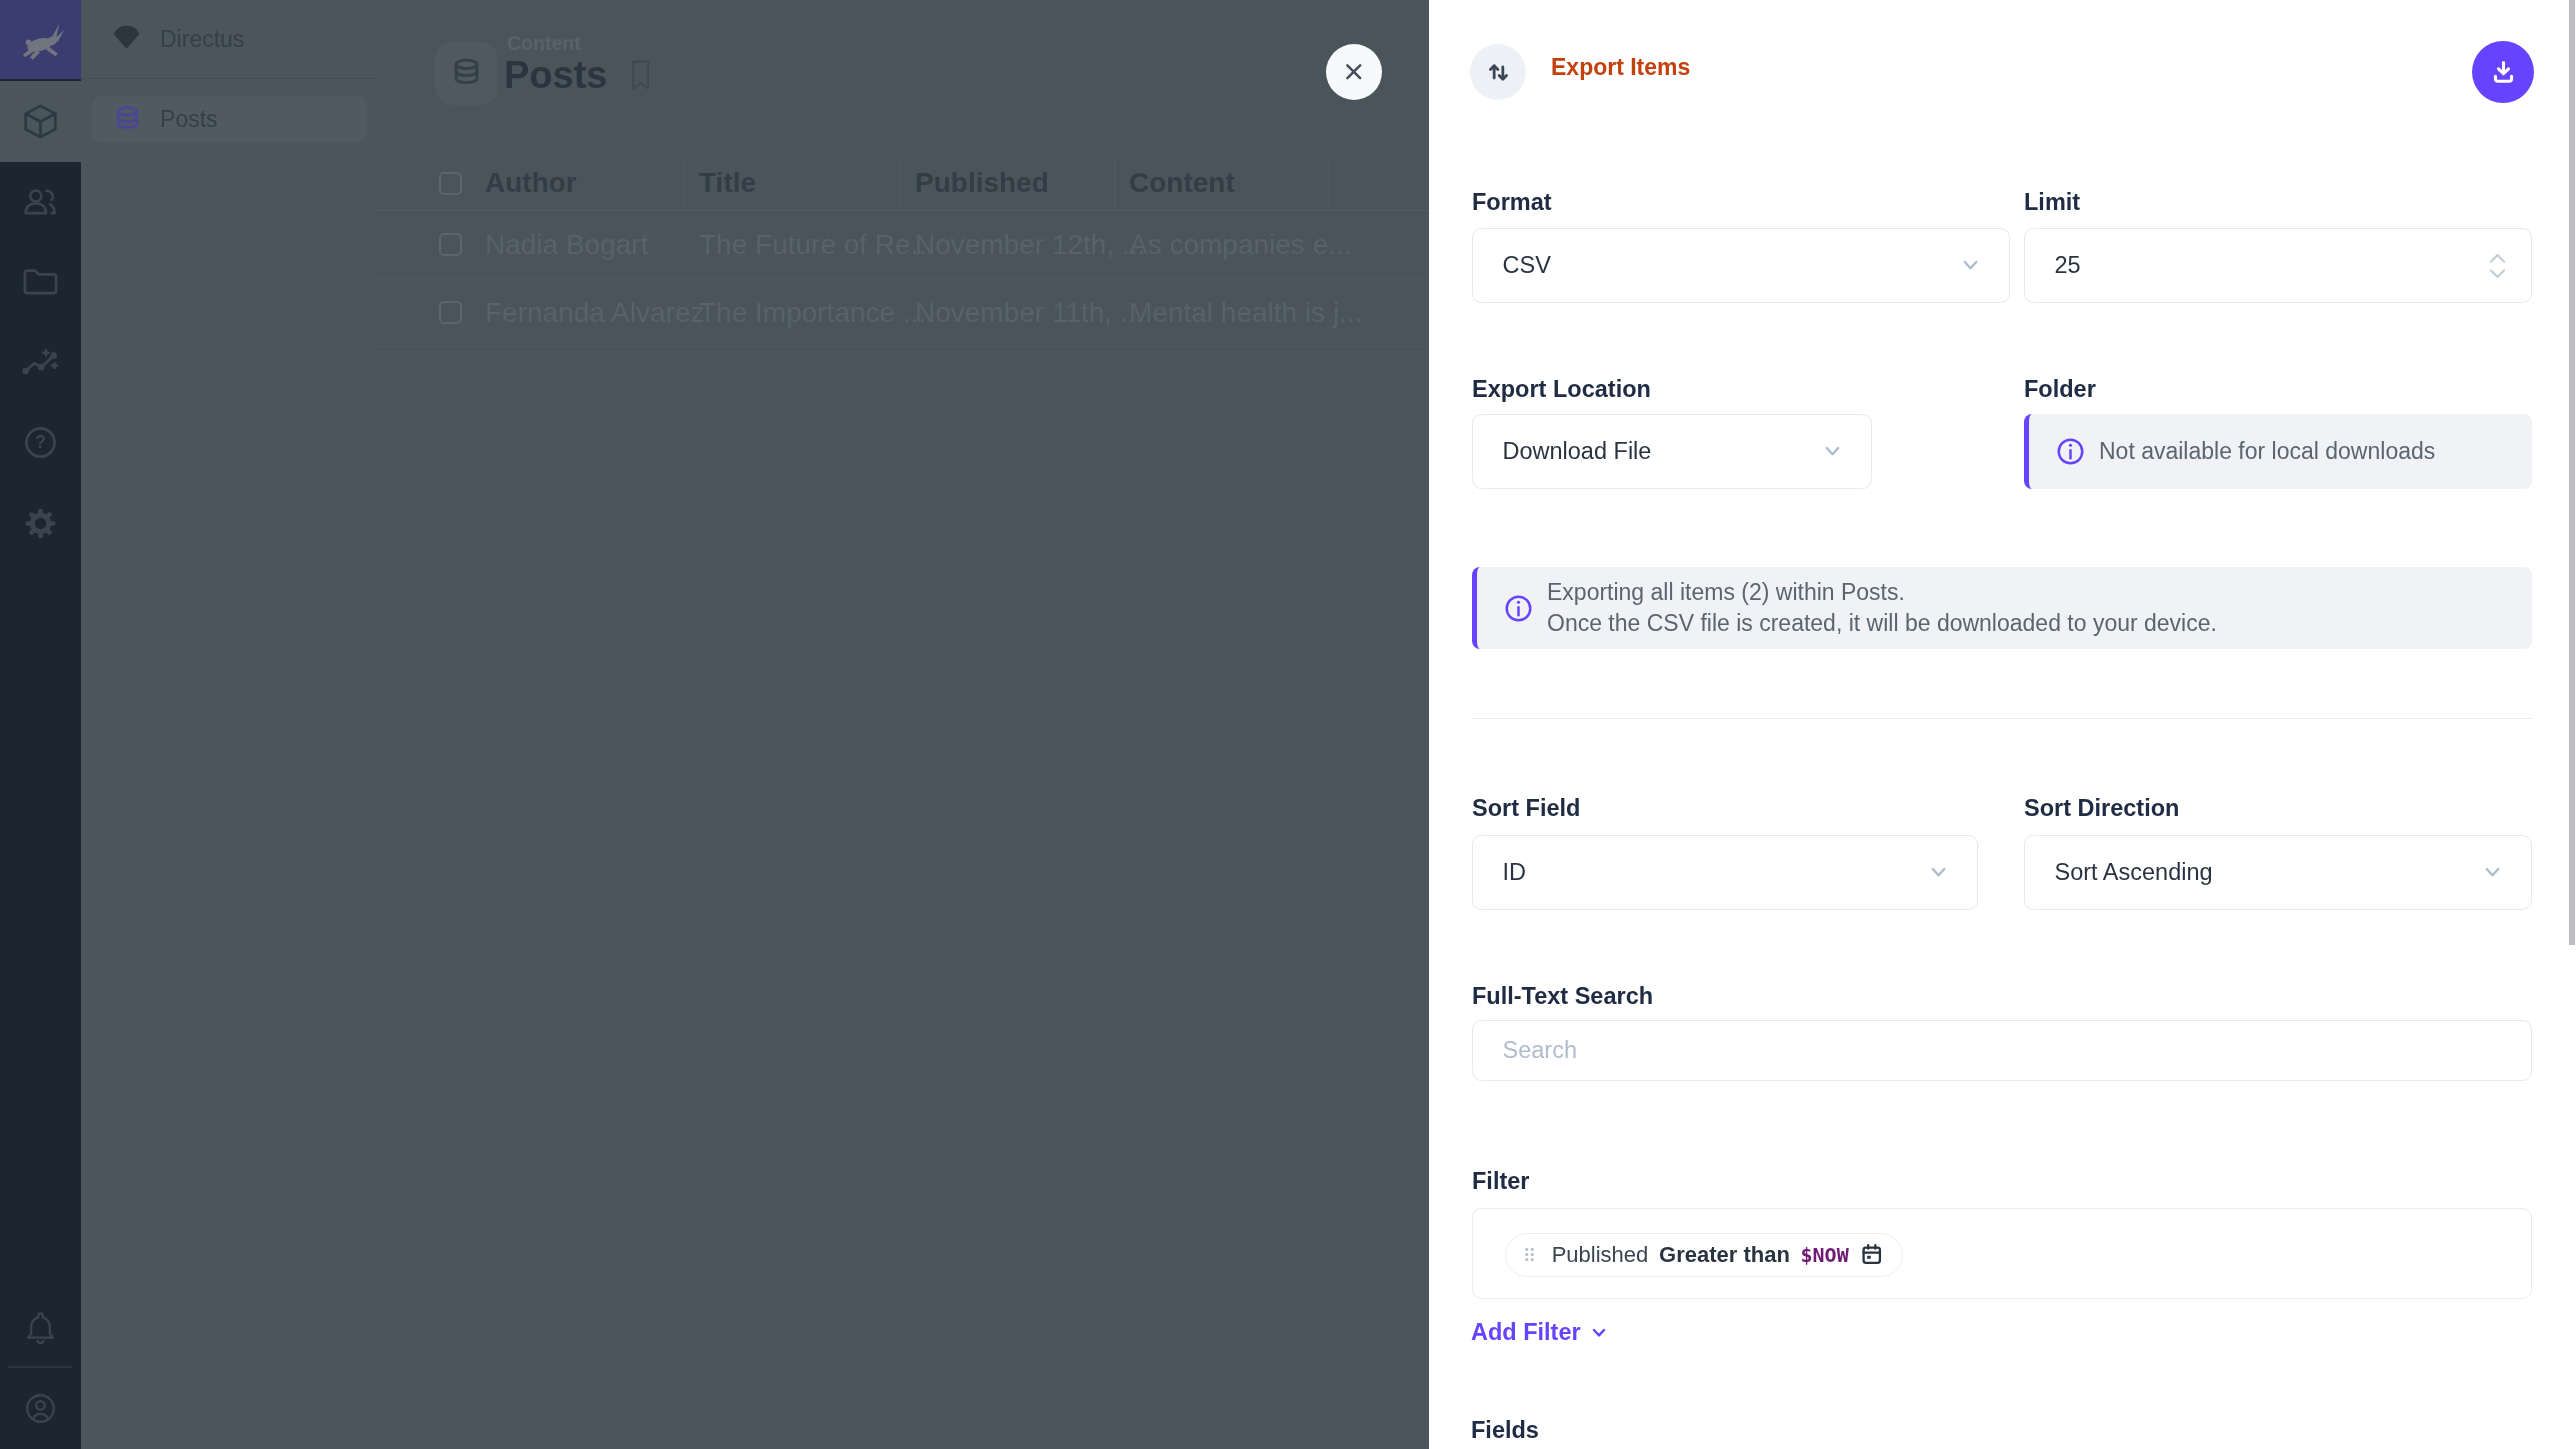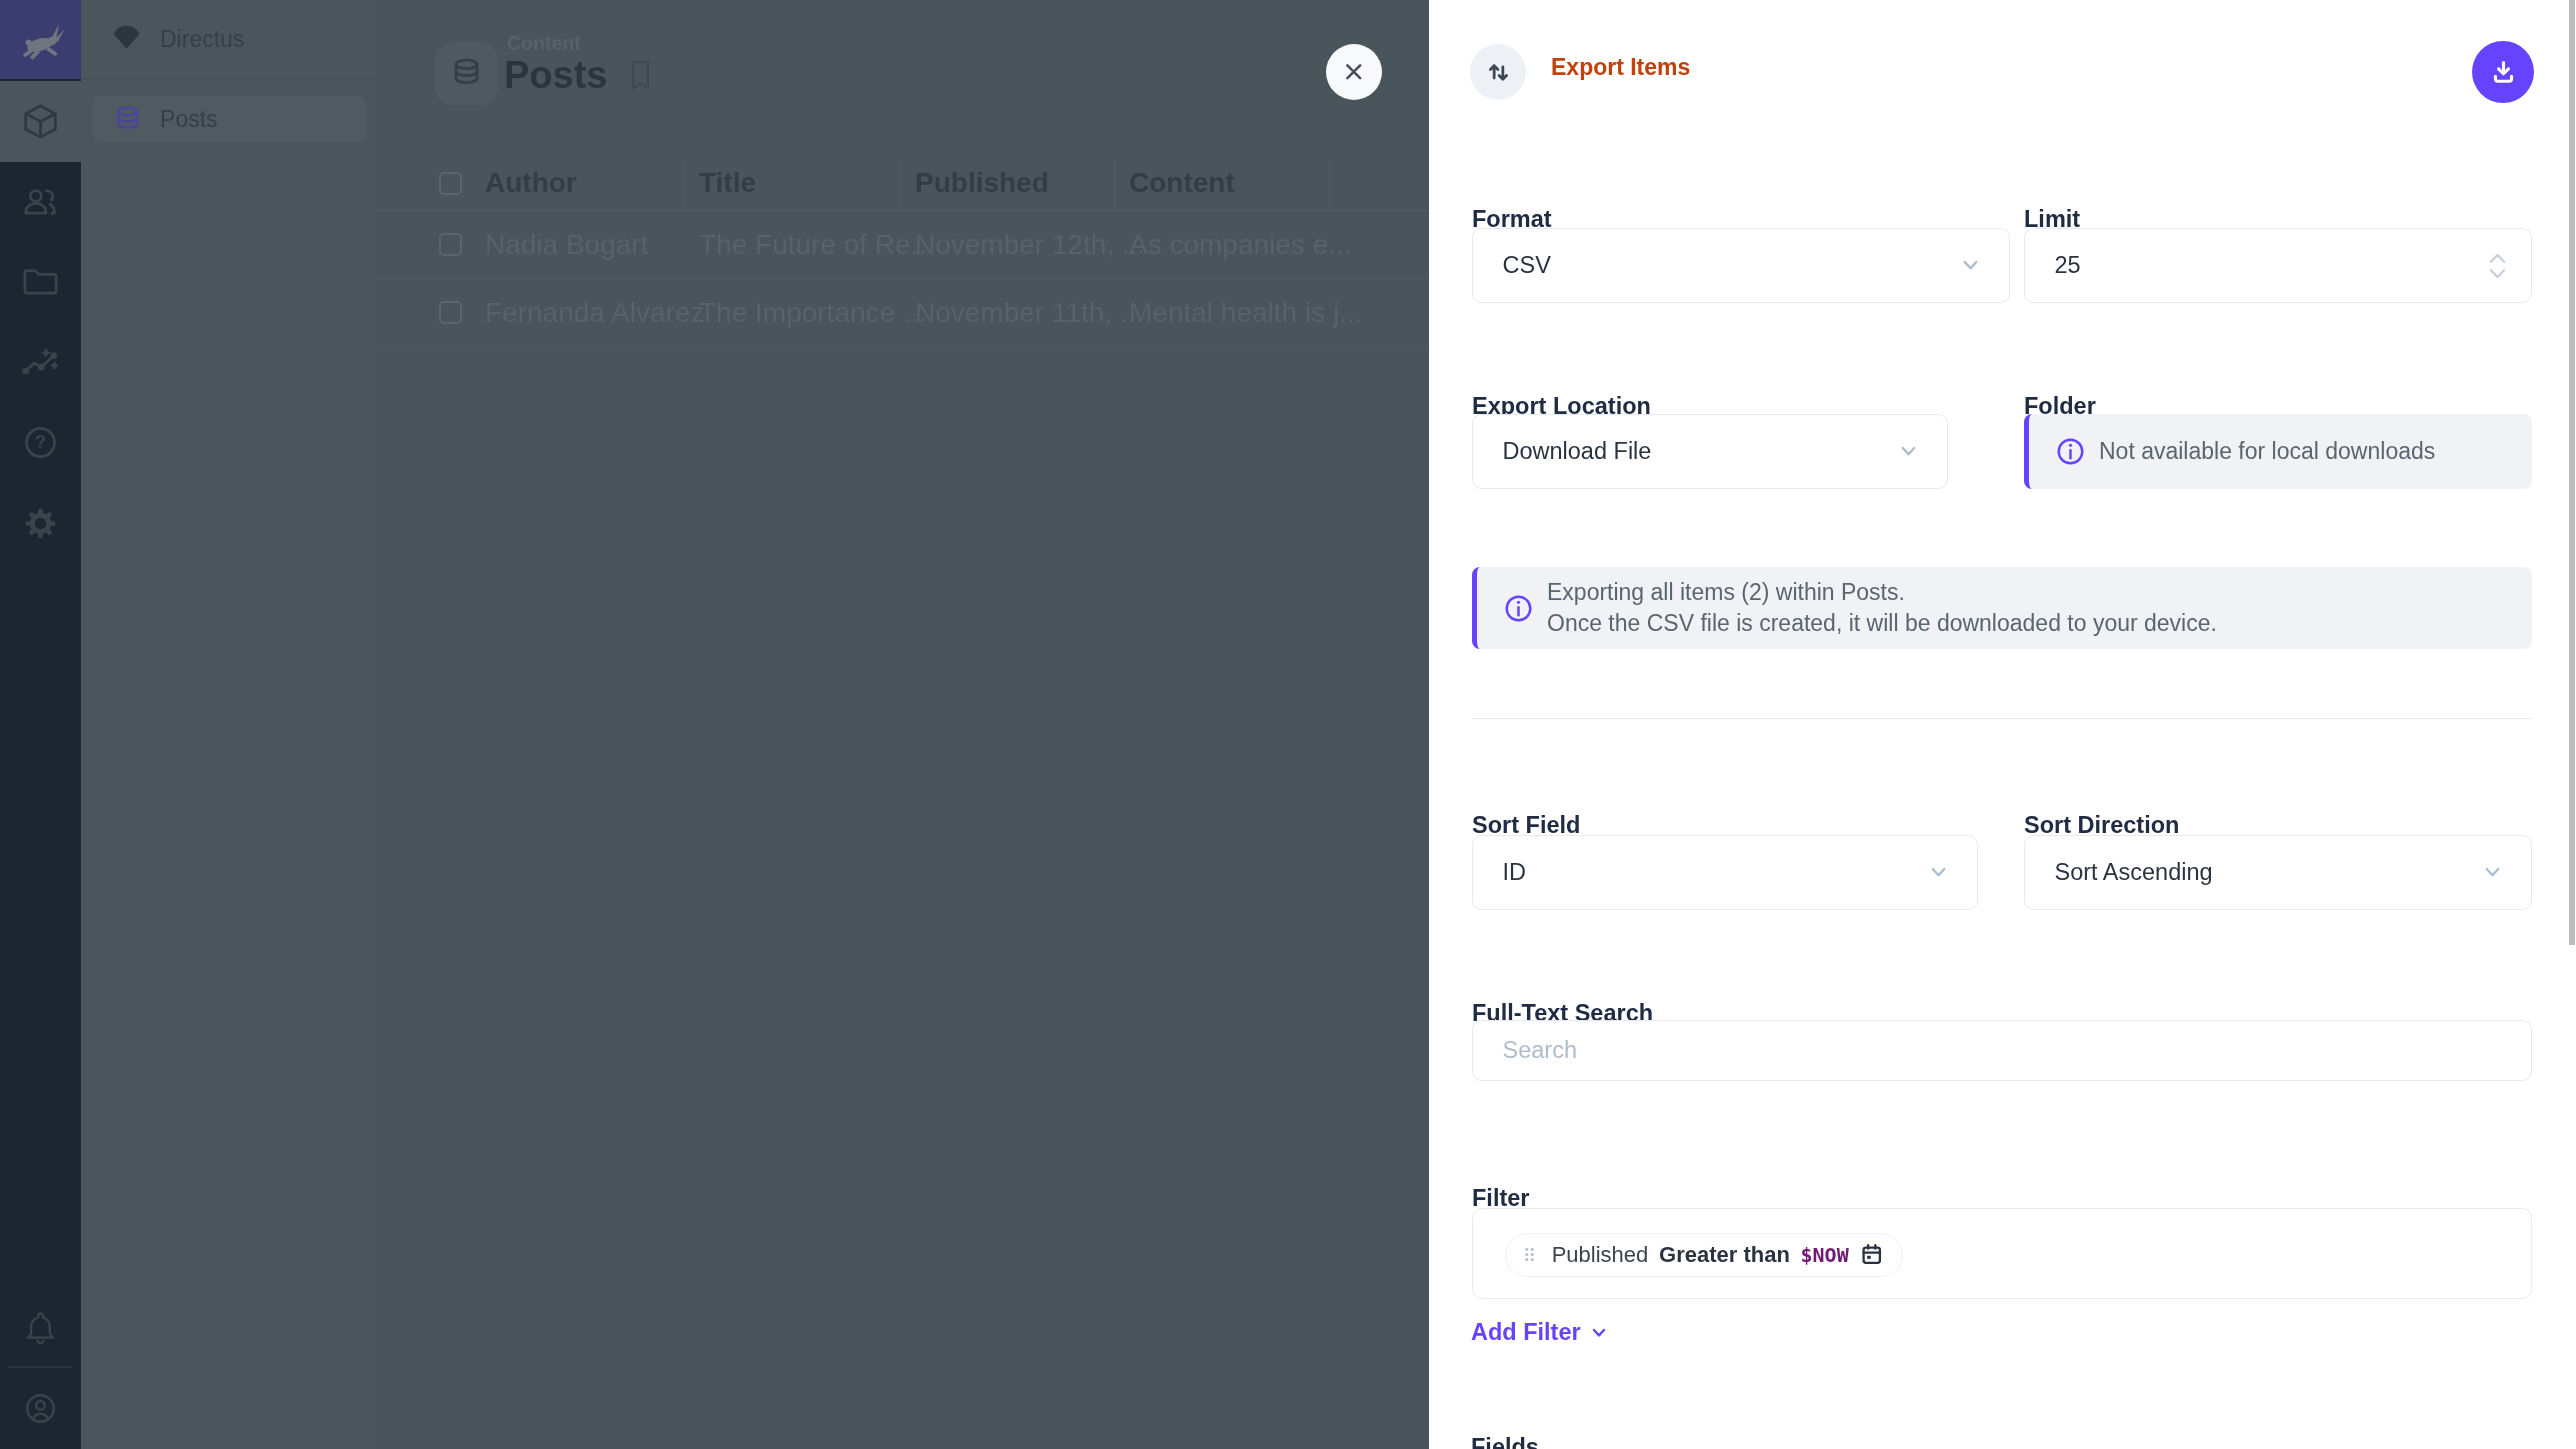--- a/index.html
+++ b/index.html
@@ -53,21 +53,21 @@
   
   #drawer { position:absolute; left:1429px; top:0; width:1147px; height:1449px; background:#FFFFFF; }
   #drawer-header-icon { position:absolute; left:41px; top:44px; width:56px; height:56px; border-radius:50%;
                         background:#EDF1F5; display:flex; align-items:center; justify-content:center; color:#3C4654; }
   #drawer-header-icon svg { width:31px; height:31px; }
   #drawer-title { position:absolute; left:122px; top:54px; font-size:23px; font-weight:700; color:#c2410c; }
   #download-btn { position:absolute; left:1043px; top:41px; width:62px; height:62px; border-radius:50%;
                   background:#6644FF; display:flex; align-items:center; justify-content:center; color:#FFFFFF; }
   #download-btn svg { width:31px; height:31px; }
 
-  .f-label { position:absolute; font-size:23.5px; font-weight:600; color:#202C44;margin-top:17px; }
+  .f-label { position:absolute; font-size:23.5px; font-weight:600; color:#202C44; }
   .f-box { position:absolute; height:75px; background:#fff; border:1.3px solid #E6E9EE; border-radius:9.4px;
            display:flex; align-items:center; padding:0 29.5px; font-size:23.5px; color:#2A3441; }
   .f-box .chev { position:absolute; right:27px; color:#A9BBCC; width:23px; height:23px; }
   .stepper { position:absolute; right:24px; display:flex; flex-direction:column; gap:4px; color:#C5CFDA; }
   .stepper svg { width:19px; height:12px; }
 
   .notice { position:absolute; background:#F0F2F5; border-left:5.4px solid #6644FF; border-radius:8px;
             display:flex; align-items:center; color:#5A6570; font-size:23px; }
   .notice .info-ic { position:absolute; left:25.5px; width:31px; height:31px; color:#6644FF; }
   .notice .ntext { padding-left:70px; line-height:31px; }
@@ -283,21 +283,21 @@
       <svg viewBox="0 0 100 60" fill="none" stroke="currentColor" stroke-width="12" stroke-linecap="round" stroke-linejoin="round">
           <path d="M15 50 L50 15 L85 50"></path>
         </svg>
       <svg viewBox="0 0 100 60" fill="none" stroke="currentColor" stroke-width="12" stroke-linecap="round" stroke-linejoin="round">
           <path d="M15 10 L50 45 L85 10"></path>
         </svg>
     </div>
   </div>
 
   <div class="f-label" style="left:43px; top:376px">Export Location</div>
-  <div class="f-box" style="left:43px; top:414px; width:476px">
+  <div class="f-box" style="left:43px; top:414px; width:400px">
     <span>Download File</span>
     <svg class="chev" viewBox="0 0 100 100" fill="none" stroke="currentColor" stroke-width="10" stroke-linecap="round" stroke-linejoin="round">
         <path d="M25 35 L50 62 L75 35"></path>
       </svg>
   </div>
   <div class="f-label" style="left:595px; top:376px">Folder</div>
   <div class="notice" style="left:595px; top:414px; width:508px; height:75px">
     <svg class="info-ic" viewBox="0 0 100 100" fill="none" stroke="currentColor" stroke-width="8">
       <circle cx="50" cy="50" r="38"></circle>
         <path d="M50 46 V72" stroke-linecap="round"></path>

